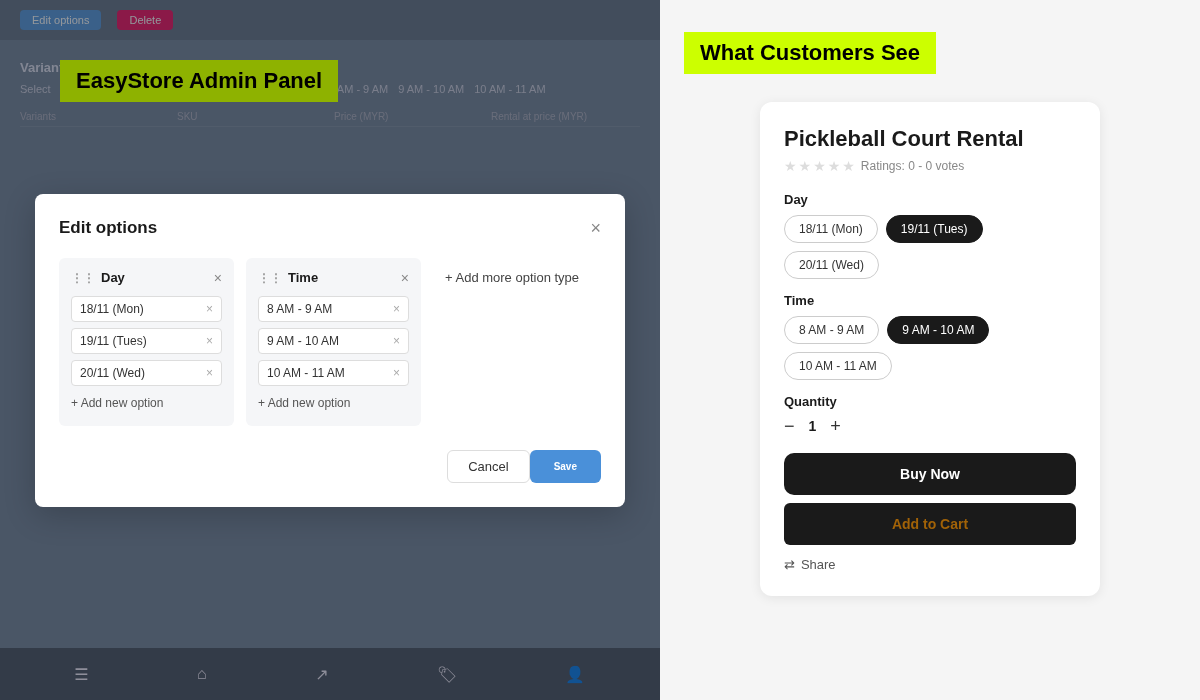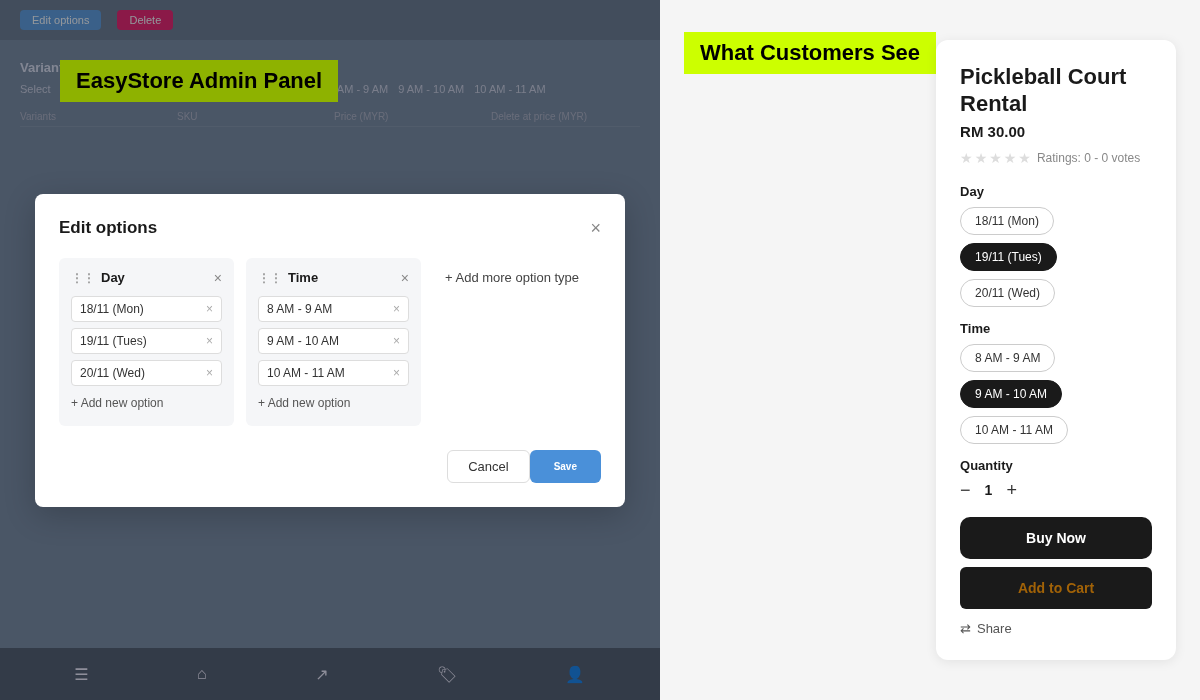--- a/index.html
+++ b/index.html
@@ -249,21 +249,21 @@
       font-weight: 600;
       cursor: pointer;
     }
 
     
     .right-panel {
       width: 540px;
       height: 700px;
       background: #f5f5f5;
       display: flex;
-      flex-direction: row;
+      flex-direction: column;
       align-items: center;
       padding: 32px 24px;
       position: relative;
     }
 
     .customer-banner {
       background: #ccff00;
       padding: 8px 16px;
       margin-bottom: 28px;
       align-self: flex-start;
@@ -468,21 +468,21 @@
         <span>19/11 (Tues)</span>
         <span>20/11 (Wed)</span>
         <span>8 AM - 9 AM</span>
         <span>9 AM - 10 AM</span>
         <span>10 AM - 11 AM</span>
       </div>
       <div class="bg-table-header">
         <span>Variants</span>
         <span>SKU</span>
         <span>Price (MYR)</span>
-        <span>Delete at price (MYR)</span>
+        <span>Rental at price (MYR)</span>
       </div>
     </div>
   </div>
 
   <div class="admin-banner">
     <span class="admin-banner-text">EasyStore Admin Panel</span>
   </div>
 
   <div class="modal-overlay">
     <div class="modal">
@@ -560,21 +560,20 @@
   </div>
 </div>
 
 <div class="right-panel">
   <div class="customer-banner">
     <span class="customer-banner-text">What Customers See</span>
   </div>
 
   <div class="product-card">
     <div class="product-title">Pickleball Court Rental</div>
-    <div class="product-price">RM 30.00</div>
 
     <div class="ratings-row">
       <div class="stars">
         <span class="star">★</span>
         <span class="star">★</span>
         <span class="star">★</span>
         <span class="star">★</span>
         <span class="star">★</span>
       </div>
       <span class="ratings-text">Ratings: 0 - 0 votes</span>

